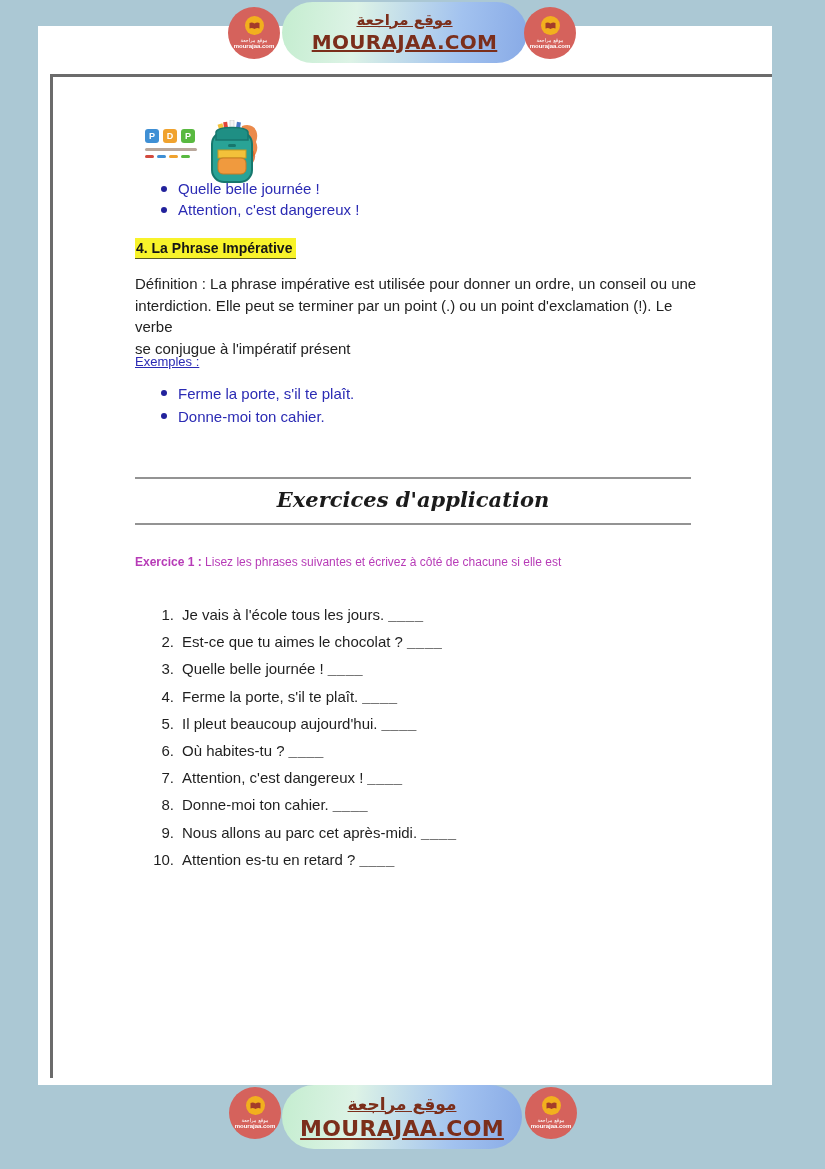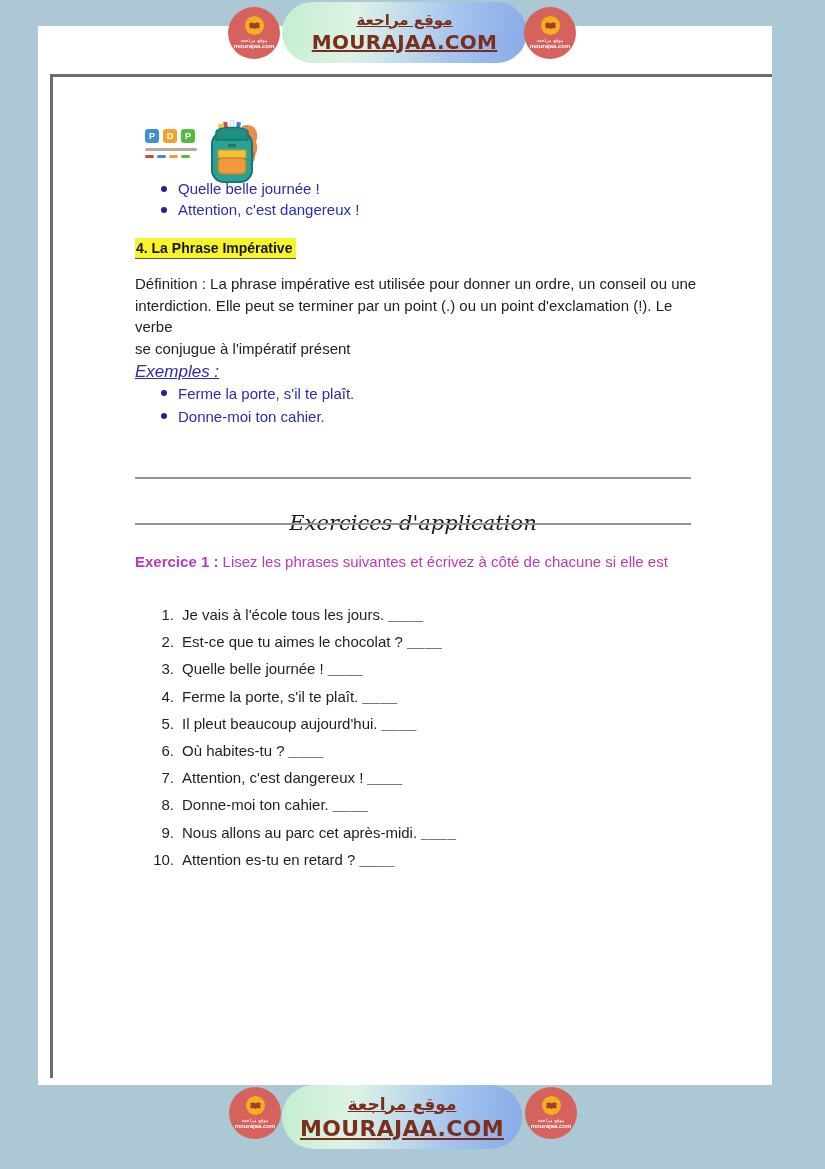--- a/index.html
+++ b/index.html
@@ -69,40 +69,40 @@
     padding:2px 4px 3px 1px;
     box-shadow:0 -1px 0 #5a5a22 inset;
   }
 
   .definition {
     position:absolute; left:97px; top:247px; width:562px;
     font-size:15px; line-height:21.5px; color:#222;
   }
 
   .examples-label {
-    position:absolute; left:97px; top:336px;
-    font-size:17px; color:#2b2bb4; text-decoration:underline;font-style:italic;
+    position:absolute; left:97px; top:328px;
+    font-size:13px; color:#2b2bb4; text-decoration:underline;
   }
 
   
   .rule { position:absolute; left:97px; width:556px; border-top:2px solid #939393; }
   .rule-1 { top:451px; }
   .rule-2 { top:497px; }
   .exercises-title {
     position:absolute; left:97px; top:461px; width:556px;
     text-align:center;
     font-family:"DejaVu Serif", serif;
-    font-style:italic; font-weight:normal;
-    font-size:21px; color:#1b1b1b;margin-top:24px;
+    font-style:italic; font-weight:bold;
+    font-size:21px; color:#1b1b1b;
   }
 
   
   .exercise-intro {
     position:absolute; left:97px; top:525px; width:566px;
-    font-size:15px; line-height:22px; color:#b73bb7;
+    font-size:12px; line-height:22px; color:#b73bb7;
   }
   .exercise-intro .label { font-weight:bold; }
 
   .items {
     position:absolute; left:110px; top:580px; width:560px;
     list-style:none;
   }
   .items li {
     display:flex; align-items:baseline;
     height:27.2px; font-size:15px; color:#1f1f1f;

